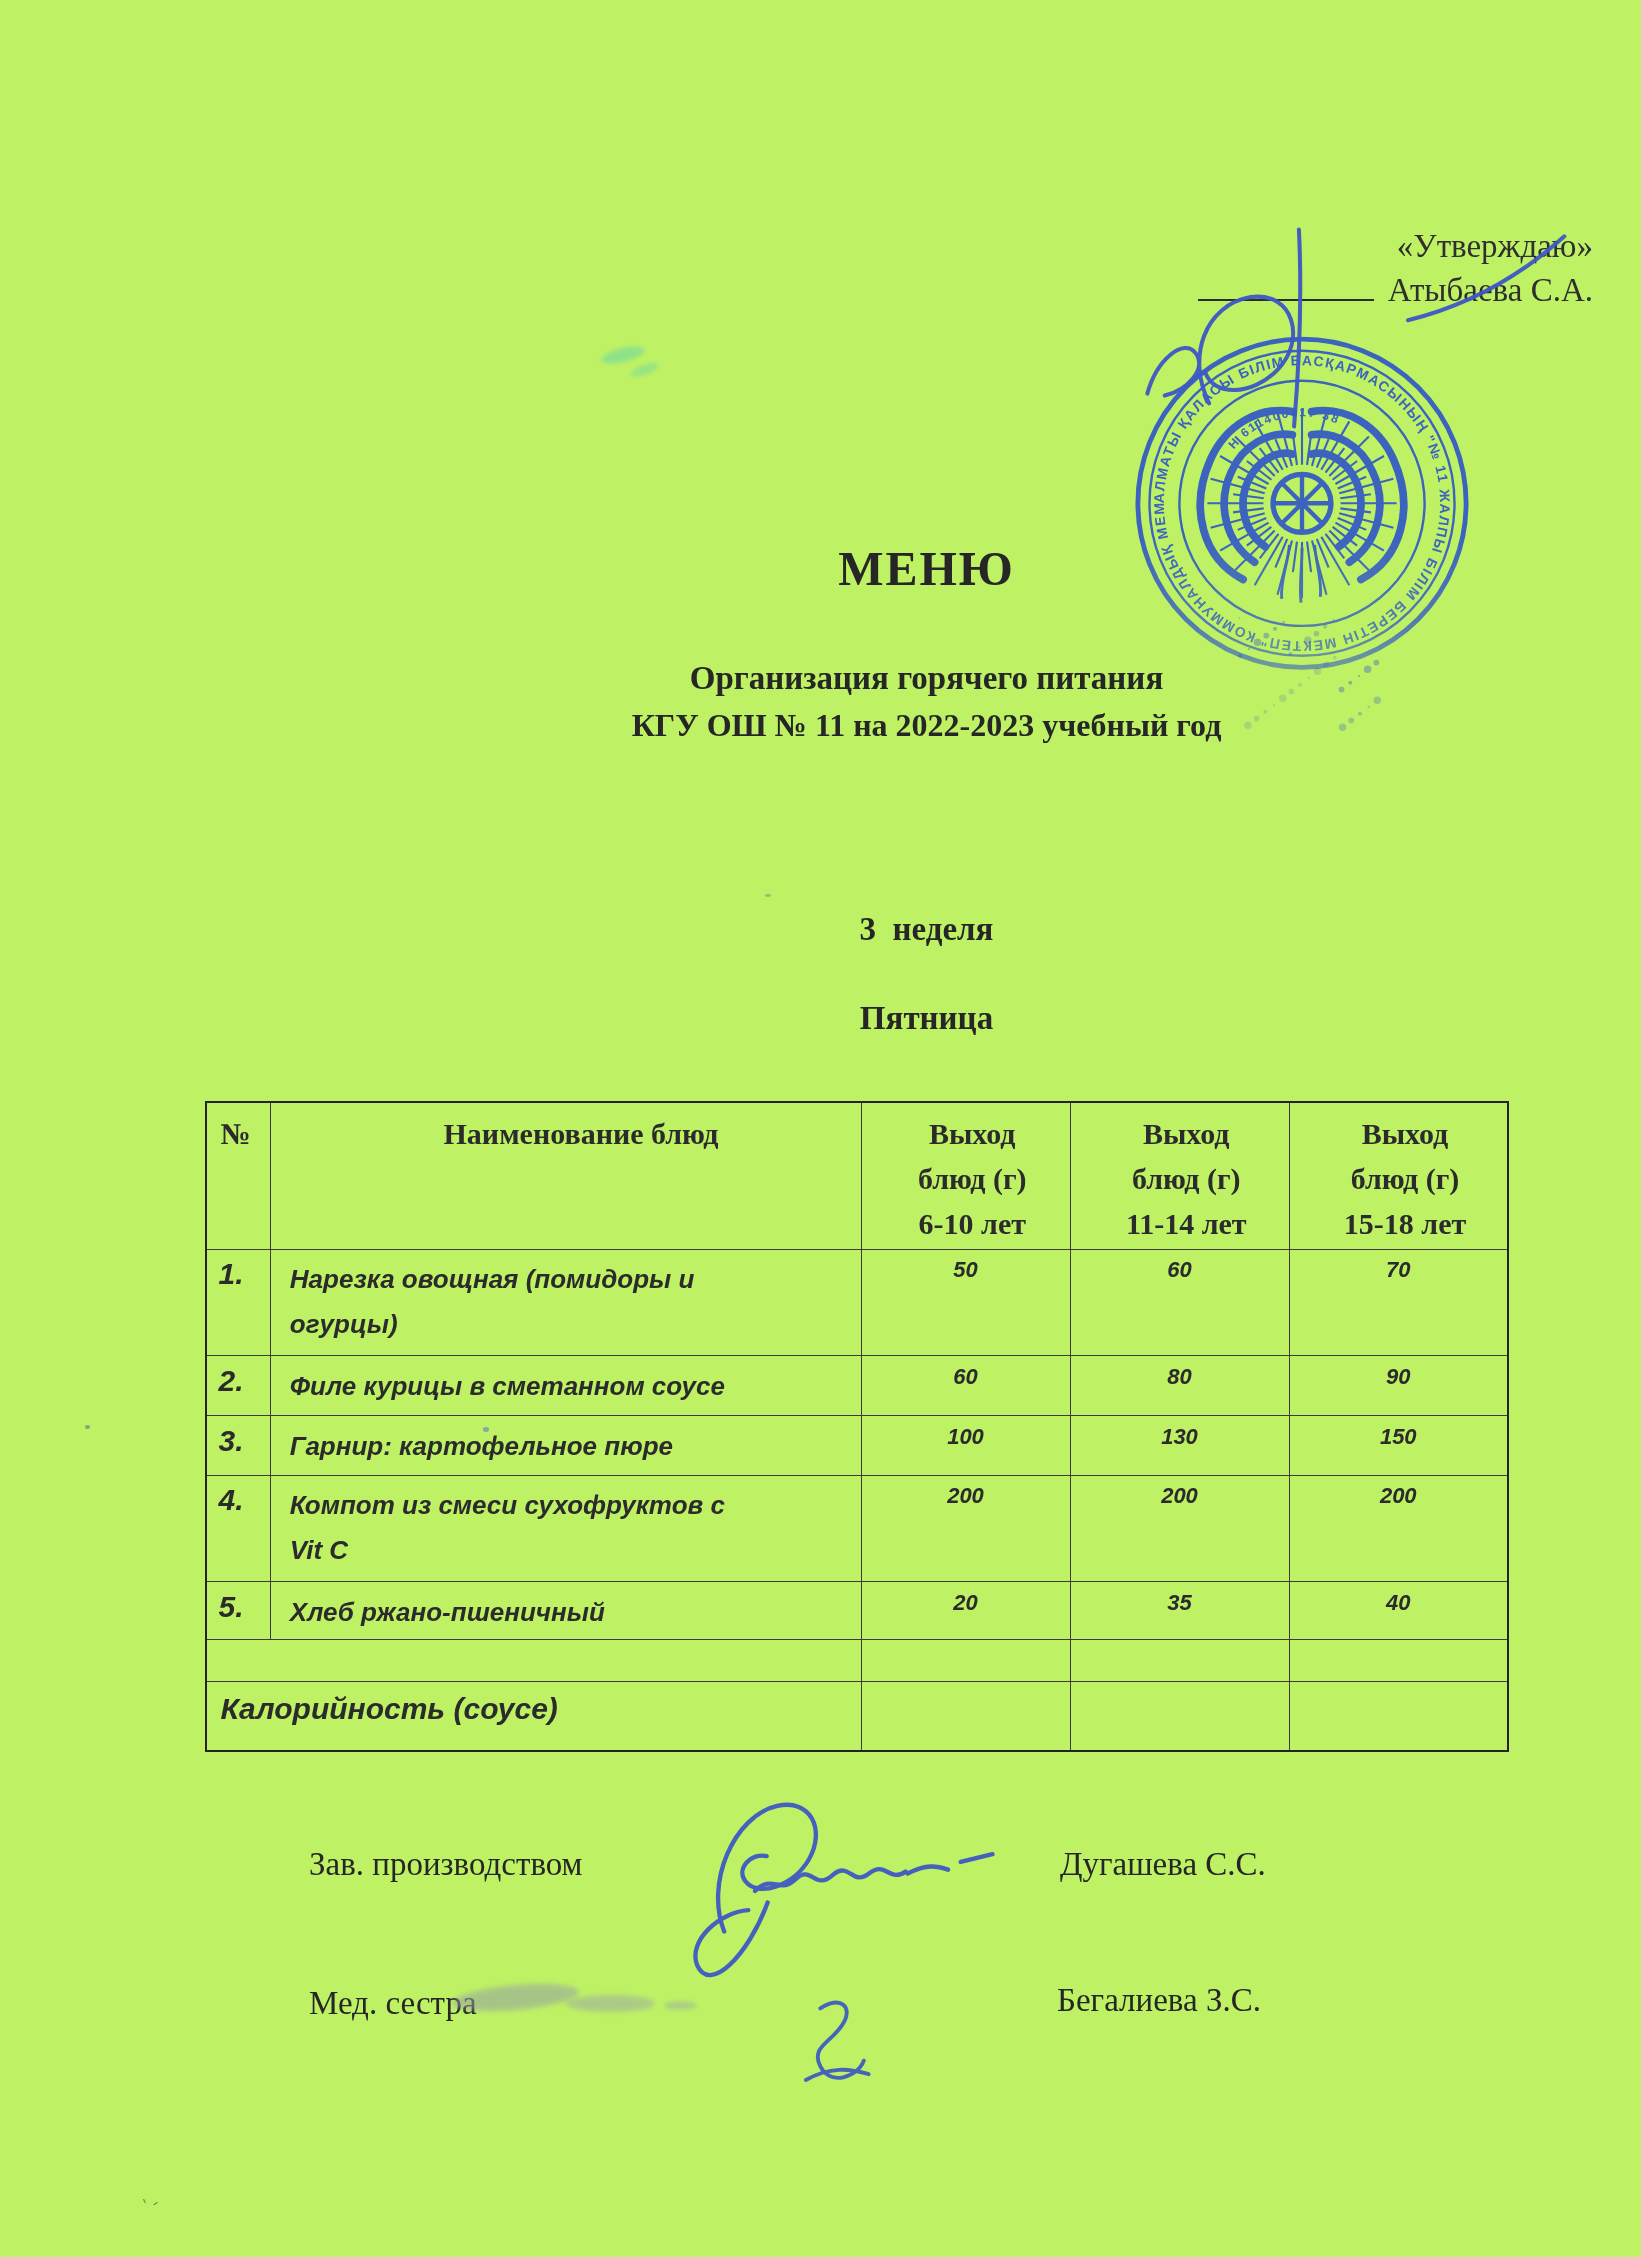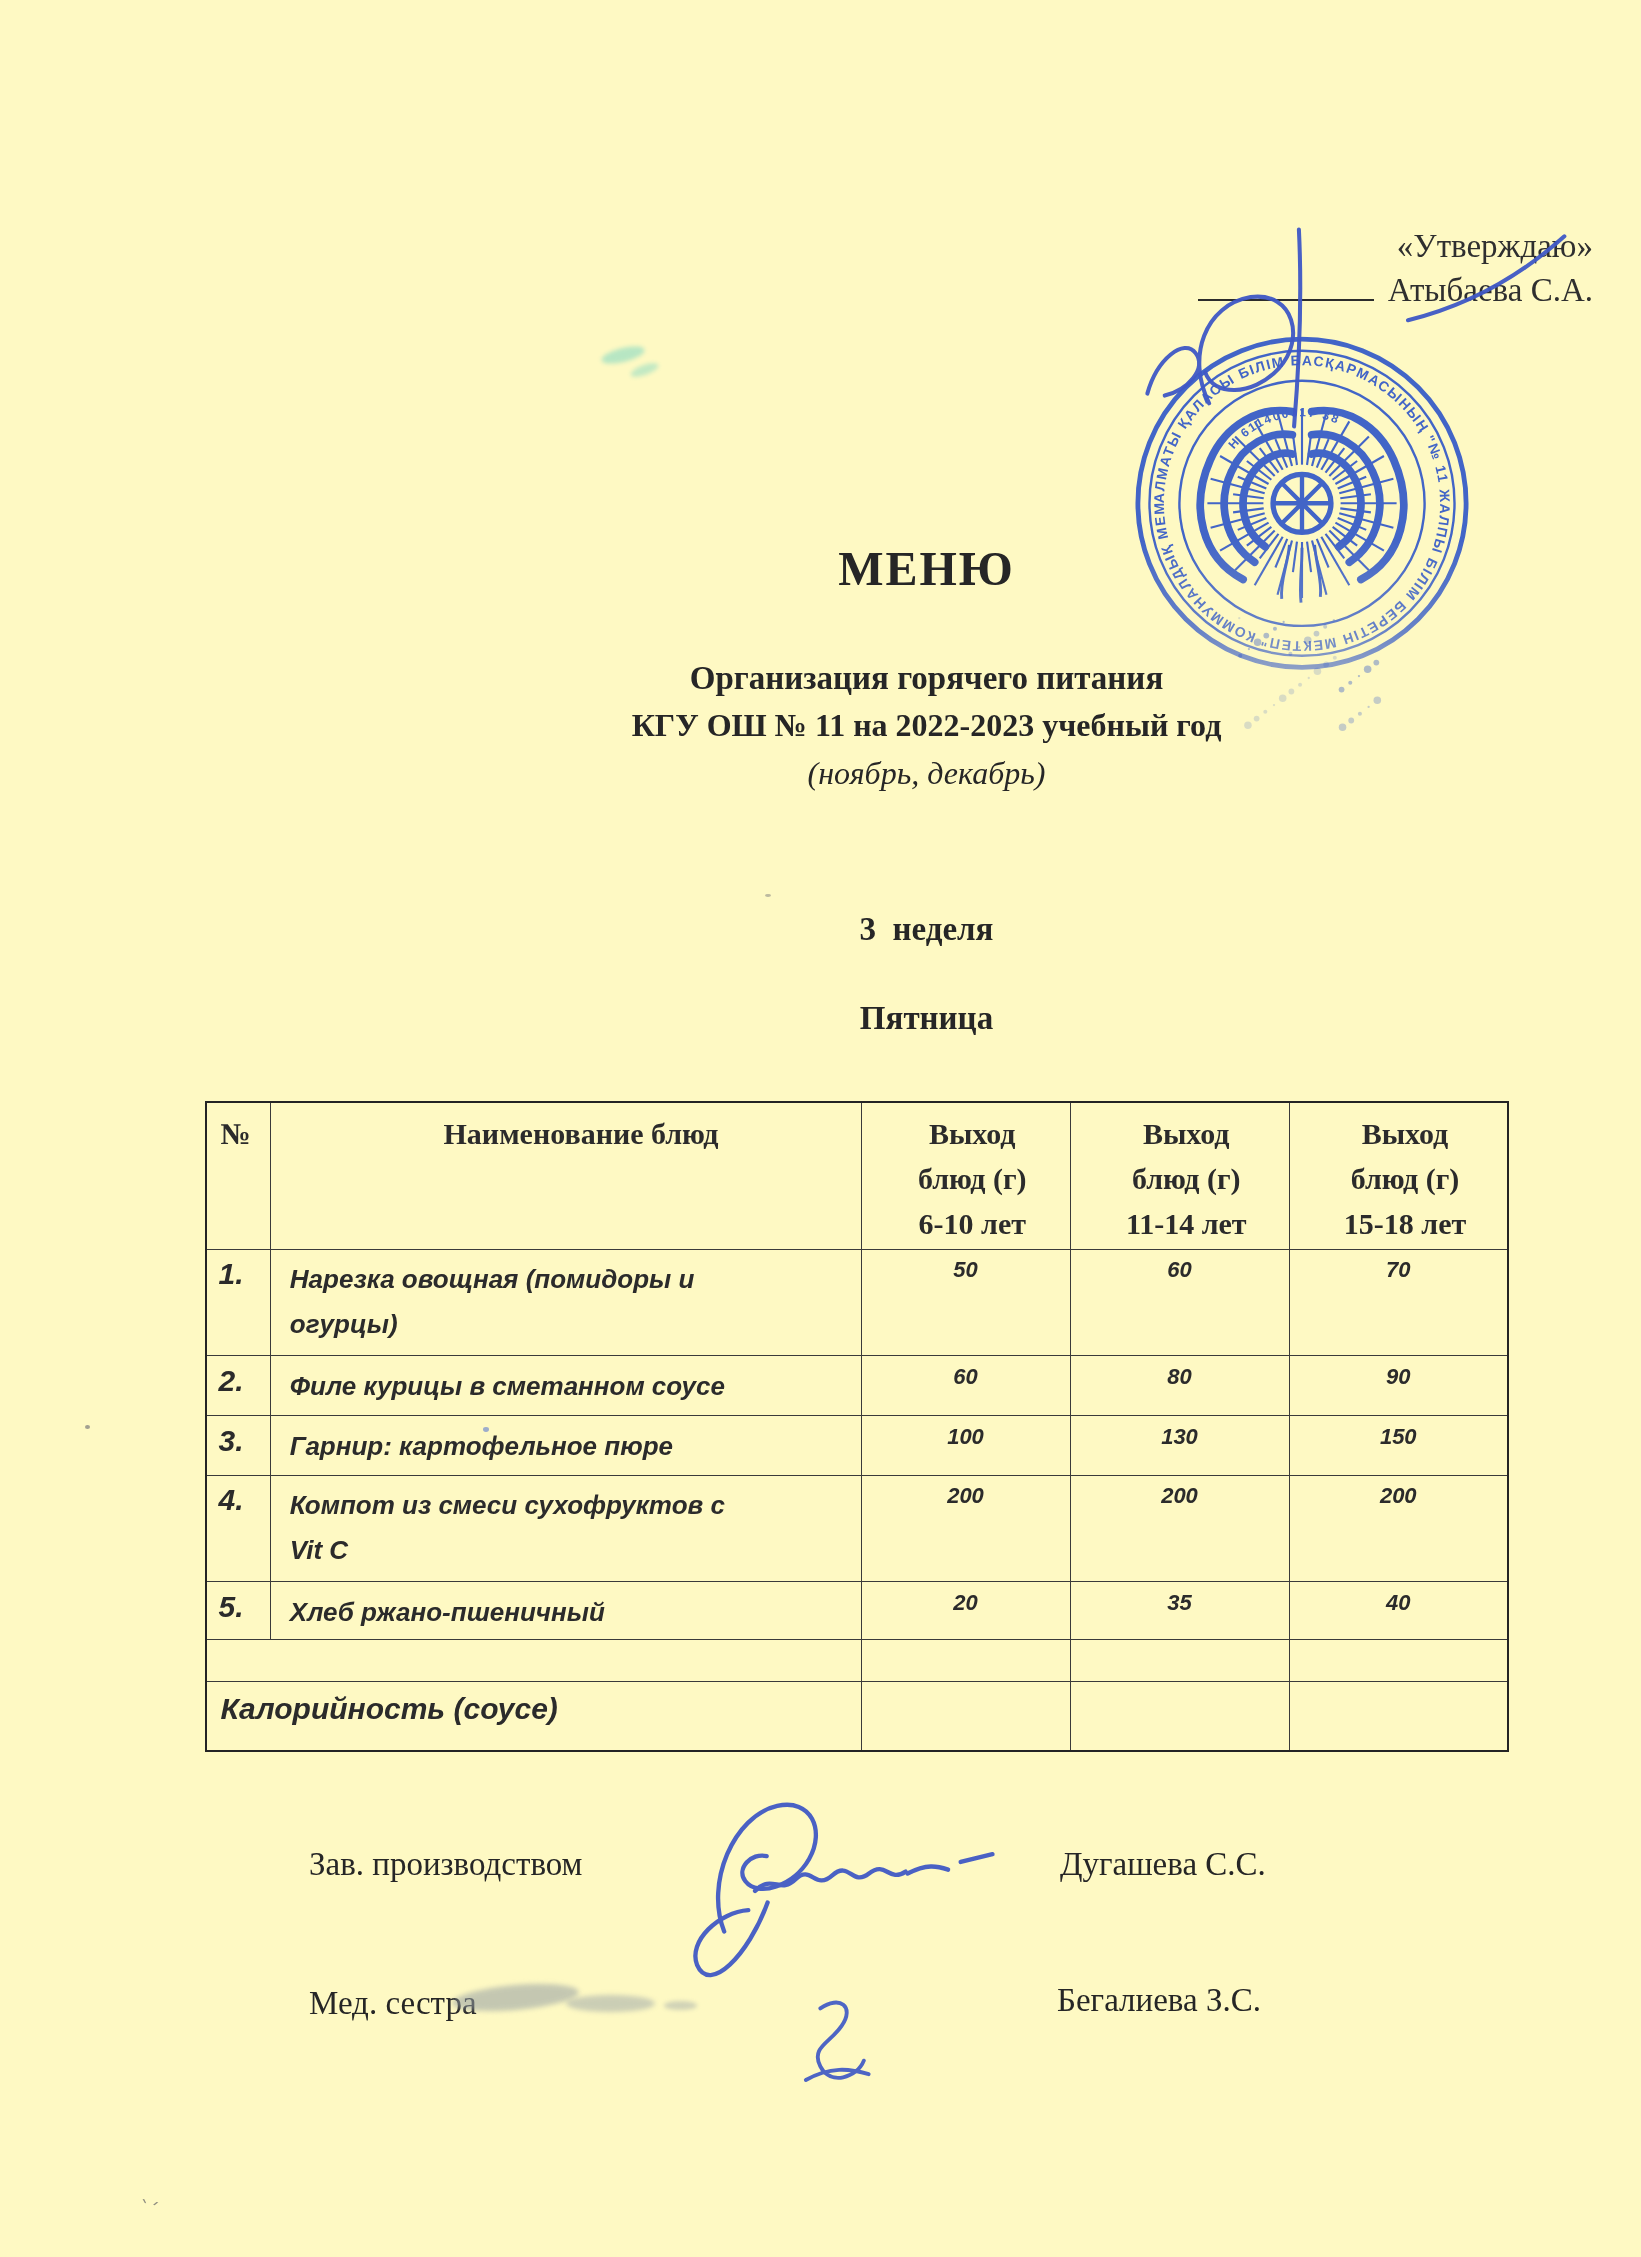--- a/index.html
+++ b/index.html
@@ -1,17 +1,17 @@
 <!DOCTYPE html>
 <html><head>
 <meta charset="utf-8">
 <style>
   html,body{margin:0;padding:0;background:#e8e8e8;}
   .page{
-    position:relative;width:1641px;height:2257px;background:#fef9c3;
+    position:relative;width:1641px;height:2257px;background:#bef264;
     overflow:hidden;font-family:"Liberation Serif", serif;color:#262626;
     margin:0 auto;
   }
   
   .approval{
     position:absolute;top:224px;right:48px;text-align:right;
     font-size:33px;line-height:44px;color:#2f2f2f;
   }
   .sig-line{
     display:inline-block;width:176px;border-bottom:2.9px solid #2c2c2c;
@@ -225,21 +225,20 @@
       <path d="M 48 188 C 58 152 86 130 98 146 C 110 162 90 184 66 190"></path>
     </g>
   </svg>
 
   <div class="teal-mark"></div>
   <div class="teal-mark2"></div>
 
   <div class="center-col sub1">Организация горячего питания</div>
   <div class="center-col doc-title">МЕНЮ</div>
   <div class="center-col sub2">КГУ ОШ № 11 на 2022-2023 учебный год</div>
-  <div class="center-col sub3">(ноябрь, декабрь)</div>
   <div class="center-col week">3&nbsp; неделя</div>
   <div class="center-col day">Пятница</div>
 
   <table class="menu">
     <colgroup>
         <col style="width:64px">
         <col style="width:591px">
         <col style="width:209px">
         <col style="width:219px">
         <col style="width:219px">

